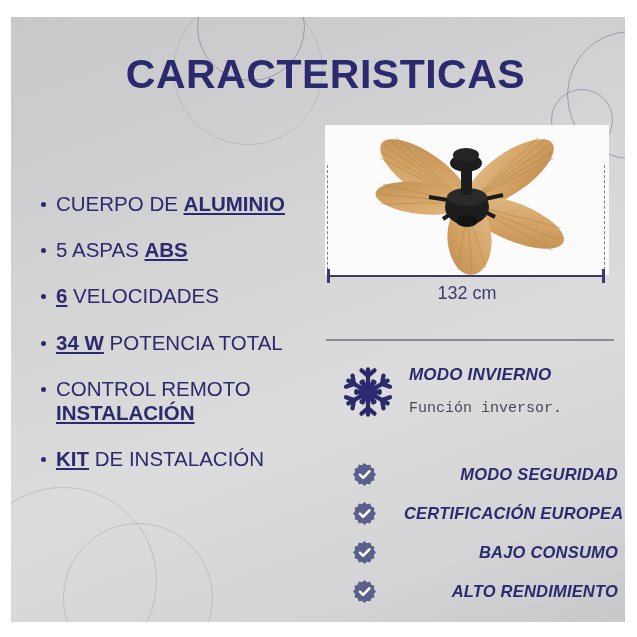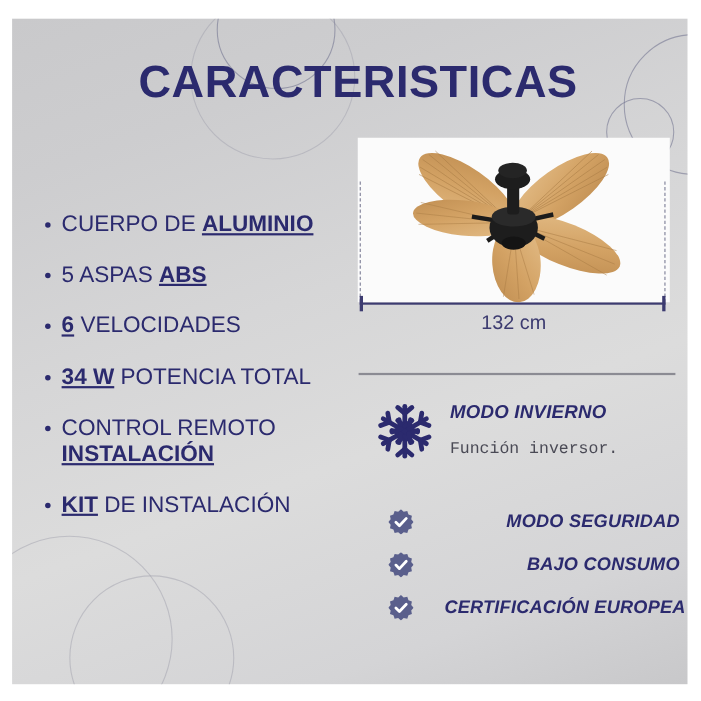--- a/index.html
+++ b/index.html
@@ -288,24 +288,31 @@
           <polygon points="100.0,50.0 90.6,60.9 93.3,75.0 79.7,79.7 75.0,93.3 60.9,90.6 50.0,100.0 39.1,90.6 25.0,93.3 20.3,79.7 6.7,75.0 9.4,60.9 0.0,50.0 9.4,39.1 6.7,25.0 20.3,20.3 25.0,6.7 39.1,9.4 50.0,0.0 60.9,9.4 75.0,6.7 79.7,20.3 93.3,25.0 90.6,39.1" fill="#5a5f8c"></polygon>
           <path d="M30 51 L44 65 L71 36" stroke="#ffffff" stroke-width="11" fill="none" stroke-linecap="round" stroke-linejoin="round"></path>
         </svg>
         <span class="clabel">MODO SEGURIDAD</span>
       </div>
       <div class="chk">
         <svg viewBox="0 0 100 100" class="badge">
           <polygon points="100.0,50.0 90.6,60.9 93.3,75.0 79.7,79.7 75.0,93.3 60.9,90.6 50.0,100.0 39.1,90.6 25.0,93.3 20.3,79.7 6.7,75.0 9.4,60.9 0.0,50.0 9.4,39.1 6.7,25.0 20.3,20.3 25.0,6.7 39.1,9.4 50.0,0.0 60.9,9.4 75.0,6.7 79.7,20.3 93.3,25.0 90.6,39.1" fill="#5a5f8c"></polygon>
           <path d="M30 51 L44 65 L71 36" stroke="#ffffff" stroke-width="11" fill="none" stroke-linecap="round" stroke-linejoin="round"></path>
         </svg>
-        <span class="clabel">BAJO CONSUMO</span>
+        <span class="clabel">CERTIFICACIÓN EUROPEA</span>
       </div>
       <div class="chk">
         <svg viewBox="0 0 100 100" class="badge">
           <polygon points="100.0,50.0 90.6,60.9 93.3,75.0 79.7,79.7 75.0,93.3 60.9,90.6 50.0,100.0 39.1,90.6 25.0,93.3 20.3,79.7 6.7,75.0 9.4,60.9 0.0,50.0 9.4,39.1 6.7,25.0 20.3,20.3 25.0,6.7 39.1,9.4 50.0,0.0 60.9,9.4 75.0,6.7 79.7,20.3 93.3,25.0 90.6,39.1" fill="#5a5f8c"></polygon>
           <path d="M30 51 L44 65 L71 36" stroke="#ffffff" stroke-width="11" fill="none" stroke-linecap="round" stroke-linejoin="round"></path>
         </svg>
-        <span class="clabel">CERTIFICACIÓN EUROPEA</span>
+        <span class="clabel">BAJO CONSUMO</span>
+      </div>
+      <div class="chk">
+        <svg viewBox="0 0 100 100" class="badge">
+          <polygon points="100.0,50.0 90.6,60.9 93.3,75.0 79.7,79.7 75.0,93.3 60.9,90.6 50.0,100.0 39.1,90.6 25.0,93.3 20.3,79.7 6.7,75.0 9.4,60.9 0.0,50.0 9.4,39.1 6.7,25.0 20.3,20.3 25.0,6.7 39.1,9.4 50.0,0.0 60.9,9.4 75.0,6.7 79.7,20.3 93.3,25.0 90.6,39.1" fill="#5a5f8c"></polygon>
+          <path d="M30 51 L44 65 L71 36" stroke="#ffffff" stroke-width="11" fill="none" stroke-linecap="round" stroke-linejoin="round"></path>
+        </svg>
+        <span class="clabel">ALTO RENDIMIENTO</span>
       </div>
     </div>
 
 </div>
 
 </body></html>

